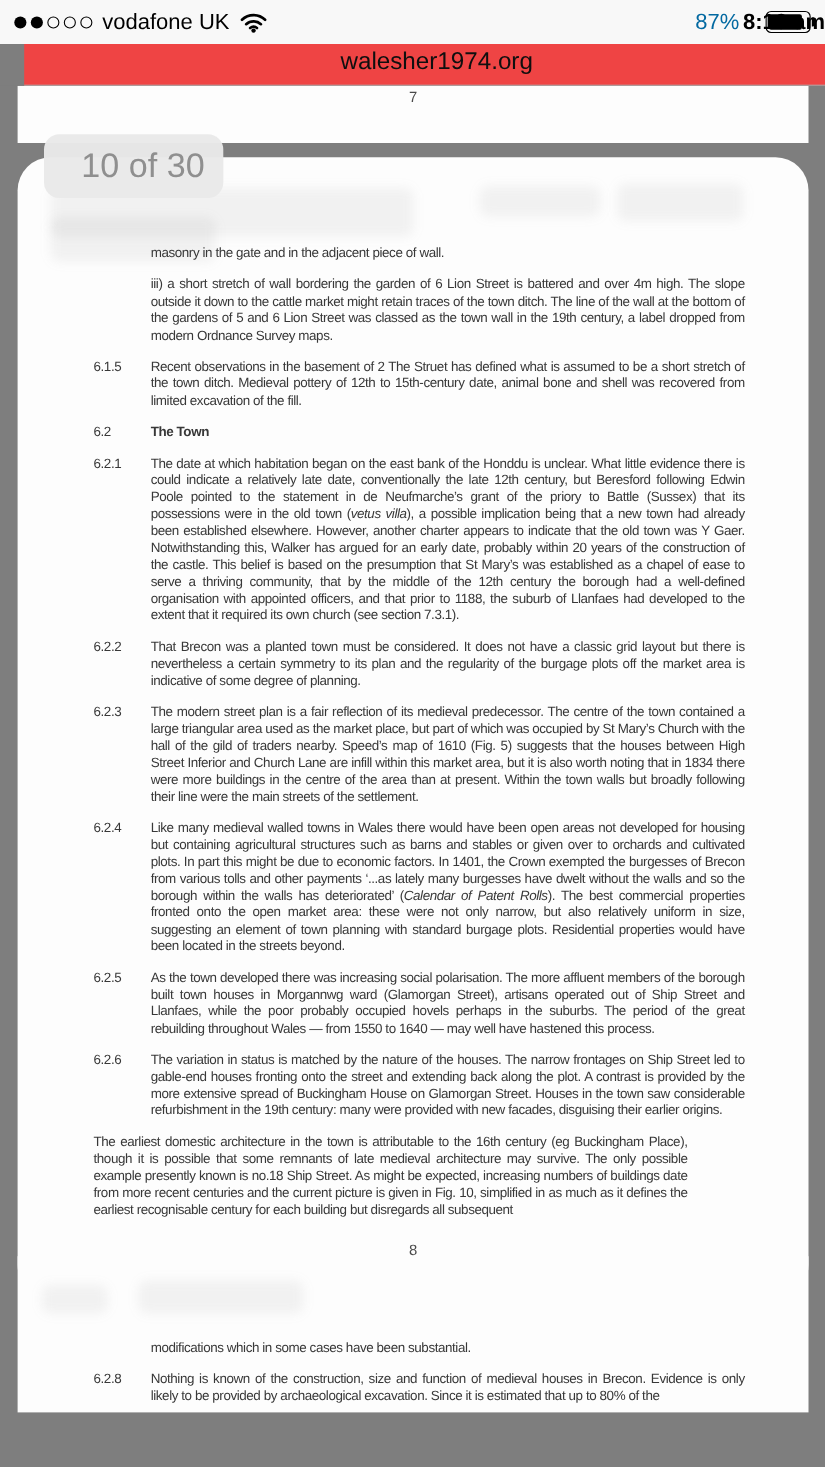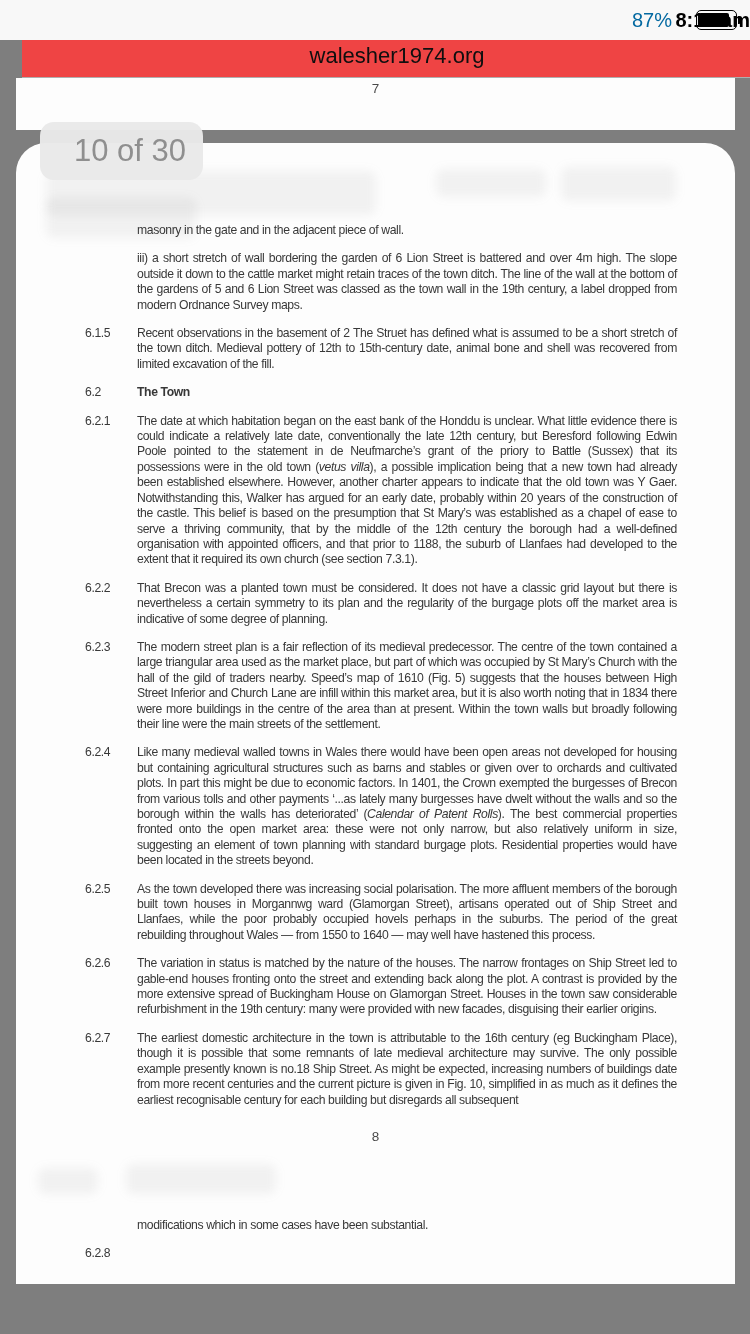--- a/index.html
+++ b/index.html
@@ -56,20 +56,38 @@
 
   
   .badge { position:absolute; left:40px; top:122px; width:163px; height:58px; border-radius:14px;
            background:rgba(233,233,233,0.97); display:flex; align-items:center; justify-content:center;
            font-size:31px; color:#8f8f8f;padding-left:17px; }
 </style>
 </head>
 <body>
 
 <div class="statusbar">
+  <div class="sb-left">
+    <div class="dots">
+      <span class="dot filled"></span>
+      <span class="dot filled"></span>
+      <span class="dot empty"></span>
+      <span class="dot empty"></span>
+      <span class="dot empty"></span>
+    </div>
+    <span class="carrier">vodafone UK</span>
+    <span class="wifi">
+      <svg width="27" height="20" viewBox="0 0 27 20">
+        <path d="M3 8 A15 15 0 0 1 24 8" fill="none" stroke="#000" stroke-width="2.4" stroke-linecap="round"></path>
+        <path d="M6.8 12 A10 10 0 0 1 20.2 12" fill="none" stroke="#000" stroke-width="2.4" stroke-linecap="round"></path>
+        <path d="M10.4 15.5 A5 5 0 0 1 16.6 15.5" fill="none" stroke="#000" stroke-width="2.4" stroke-linecap="round"></path>
+        <circle cx="13.5" cy="17.8" r="2" fill="#000"></circle>
+      </svg>
+    </span>
+  </div>
   <div class="sb-time">8:16 am</div>
   <div class="sb-right">
     <span class="batt-pct">87%</span>
     <span class="batt-body">
         <span class="batt-fill" style="width:87%"></span>
       </span>
     <span class="batt-nub"></span>
   </div>
 </div>
 
@@ -124,36 +142,36 @@
       </div>
       <div class="row">
         <div class="num">6.2.5</div>
         <div class="txt">As the town developed there was increasing social polarisation. The more affluent members of the borough built town houses in Morgannwg ward (Glamorgan Street), artisans operated out of Ship Street and Llanfaes, while the poor probably occupied hovels perhaps in the suburbs. The period of the great rebuilding throughout Wales — from 1550 to 1640 — may well have hastened this process.</div>
       </div>
       <div class="row">
         <div class="num">6.2.6</div>
         <div class="txt">The variation in status is matched by the nature of the houses. The narrow frontages on Ship Street led to gable-end houses fronting onto the street and extending back along the plot. A contrast is provided by the more extensive spread of Buckingham House on Glamorgan Street. Houses in the town saw considerable refurbishment in the 19th century: many were provided with new facades, disguising their earlier origins.</div>
       </div>
       <div class="row">
-        <div class="num">6.2.7</div>
         <div class="txt">The earliest domestic architecture in the town is attributable to the 16th century (eg Buckingham Place), though it is possible that some remnants of late medieval architecture may survive. The only possible example presently known is no.18 Ship Street. As might be expected, increasing numbers of buildings date from more recent centuries and the current picture is given in Fig. 10, simplified in as much as it defines the earliest recognisable century for each building but disregards all subsequent</div>
       </div>
     </div>
     <div class="pgnum">8</div>
   </div>
 
   <div class="page page9">
     <div class="smudge" style="left:22px; top:26px; width:60px; height:26px;"></div>
     <div class="smudge" style="left:110px; top:22px; width:150px; height:30px;"></div>
     <div class="doc">
       <div class="row">
         <div class="num"></div>
         <div class="txt single">modifications which in some cases have been substantial.</div>
       </div>
       <div class="row">
         <div class="num">6.2.8</div>
+        <div class="txt">Nothing is known of the construction, size and function of medieval houses in Brecon. Evidence is only likely to be provided by archaeological excavation. Since it is estimated that up to 80% of the</div>
       </div>
     </div>
   </div>
 
 </div>
 
 <div class="badge">10 of 30</div>
 
 </body></html>

